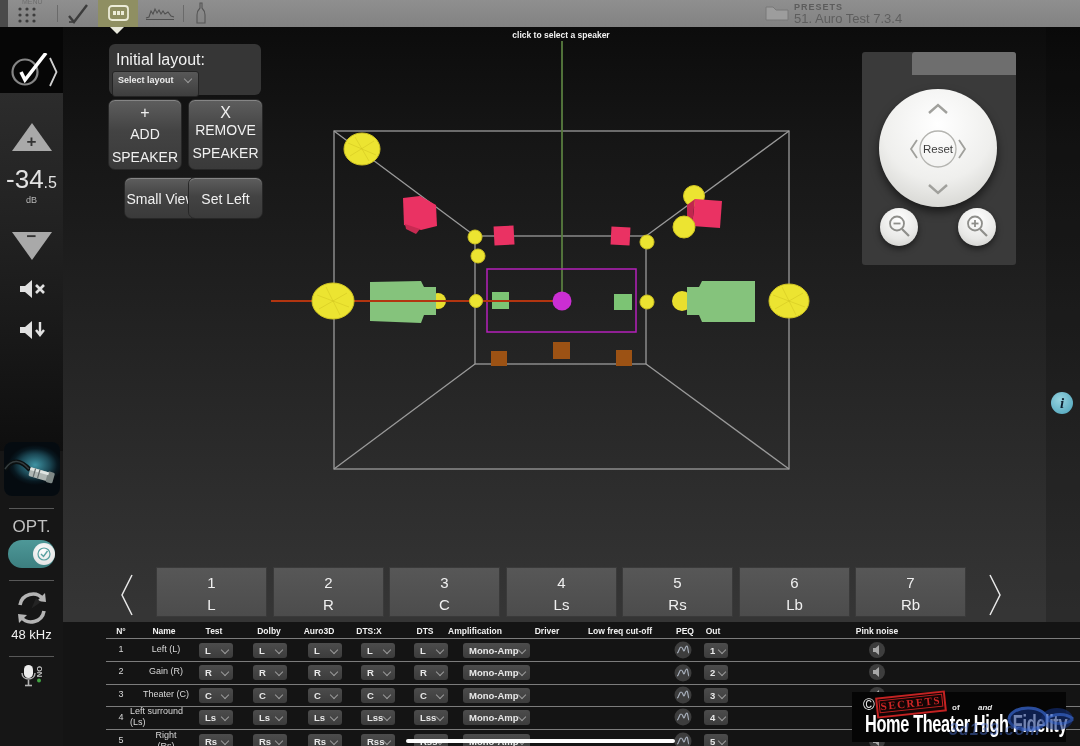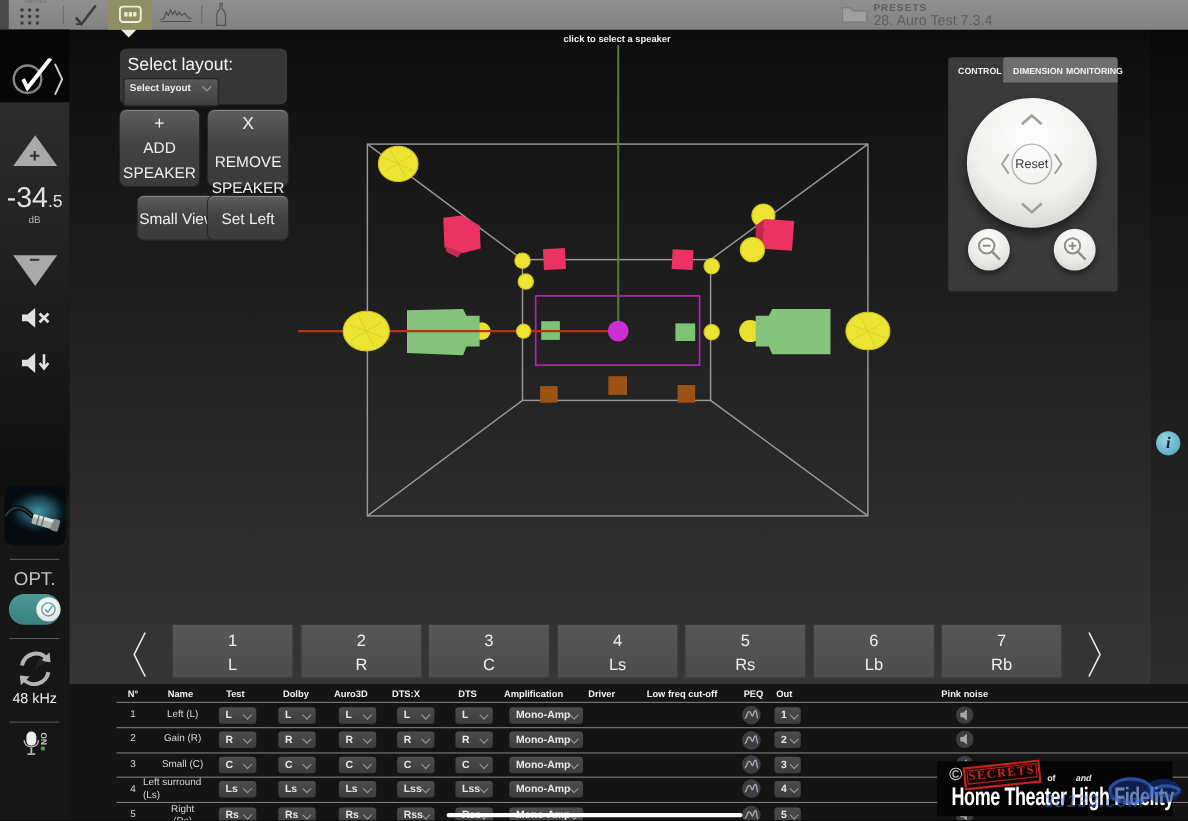--- a/index.html
+++ b/index.html
@@ -65,21 +65,21 @@
     <div class="abs" style="left:183px;top:5px;width:1px;height:17px;background:#6a6a6a;"></div>
 
     <svg class="abs" style="left:194px;top:2px" width="14" height="23" viewBox="0 0 14 23">
       <path d="M6 1 L8 1 L8 6 C10 8 11 10 11 13 L11 21 L3 21 L3 13 C3 10 4 8 6 6 Z" fill="none" stroke="#555" stroke-width="1.1"></path>
     </svg>
 
     <svg class="abs" style="left:764px;top:3px" width="26" height="19" viewBox="0 0 26 19">
       <path d="M2 4 L9 4 L12 7 L24 7 L24 17 L2 17 Z" fill="#9d9d9d" stroke="#787878" stroke-width="1"></path>
     </svg>
     <div class="abs" style="left:794px;top:2px;color:#5c5c5c;font-size:9px;font-weight:bold;letter-spacing:1px;">PRESETS</div>
-    <div class="abs" style="left:794px;top:11px;color:#5e5e5e;font-size:13px;">28. Auro Test 7.3.4</div>
+    <div class="abs" style="left:794px;top:11px;color:#5e5e5e;font-size:13px;">51. Auro Test 7.3.4</div>
   </div>
 
   <div class="abs" id="sidebar" style="left:0;top:27px;width:63px;height:719px;background:#161616;">
     <div class="abs" style="left:0;top:0;width:63px;height:66px;background:#060606;"></div>
 
     <svg class="abs" style="left:8px;top:26px" width="52" height="40" viewBox="0 0 52 40">
       <circle cx="17" cy="19" r="12.5" fill="none" stroke="#858585" stroke-width="2.2"></circle>
       <path d="M13 19 L17 27 L38 0" stroke="#fff" stroke-width="3.6" fill="none"></path>
       <path d="M42 5 L48.5 19 L42 33" stroke="#cfcfcf" stroke-width="1.8" fill="none"></path>
     </svg>
@@ -200,46 +200,41 @@
     <g stroke="#cdbf1d" stroke-width="1" fill="none" opacity="0.45">
       <path d="M348 143 L376 155 M350 156 L374 141 M355 137 L369 161"></path>
       <path d="M317 295 L349 307 M319 309 L347 293 M326 287 L340 315"></path>
       <path d="M773 295 L805 307 M775 309 L803 293 M782 287 L796 315"></path>
     </g>
 
     <circle cx="562" cy="301" r="9.5" fill="#cb2ed3"></circle>
   </svg>
 
   <div class="abs" style="left:109px;top:44px;width:152px;height:51px;background:#363636;border-radius:6px;">
-    <div class="abs" style="left:7px;top:7px;color:#f2f2f2;font-size:16px;">Select layout:</div>
+    <div class="abs" style="left:7px;top:7px;color:#f2f2f2;font-size:16px;">Initial layout:</div>
     <div class="abs" style="left:3px;top:27px;width:87px;height:26px;background:linear-gradient(#585858,#3e3e3e);border-radius:3px;border:1px solid #242424;box-sizing:border-box;">
       <div class="abs" style="left:5px;top:3px;color:#ececec;font-size:9px;font-weight:bold;">Select layout</div>
       <div class="car" style="right:7px;top:4px;"></div>
     </div>
   </div>
   <div class="lbtn" style="left:108px;top:99px;width:74px;height:71px;">
     <div style="margin-top:4px;font-size:16px;">+</div>
     <div style="margin-top:4px;font-size:14px;">ADD</div>
     <div style="margin-top:7px;font-size:14px;">SPEAKER</div>
   </div>
   <div class="lbtn" style="left:188px;top:99px;width:75px;height:71px;">
     <div style="margin-top:4px;font-size:16px;">X</div>
-    <div style="margin-top:17px;font-size:14px;">REMOVE</div>
+    <div style="margin-top:0;font-size:14px;">REMOVE</div>
     <div style="margin-top:7px;font-size:14px;">SPEAKER</div>
   </div>
   <div class="lbtn" style="left:124px;top:177px;width:74px;height:42px;line-height:42px;font-size:14px;">Small View</div>
   <div class="lbtn" style="left:188px;top:177px;width:75px;height:42px;line-height:42px;font-size:14px;">Set Left</div>
 
   <div class="abs" style="left:862px;top:52px;width:154px;height:213px;background:#3a3a3a;border-radius:3px;">
     <div class="abs" style="left:50px;top:0;width:104px;height:23px;background:#6e6e6e;border-radius:3px 3px 0 0;"></div>
-    <div class="abs" style="left:0;top:0;width:154px;height:23px;color:#f2f2f2;font-size:8px;font-weight:bold;">
-      <span class="abs" style="left:9px;top:8px;">CONTROL</span>
-      <span class="abs" style="left:59px;top:8px;">DIMENSION</span>
-      <span class="abs" style="left:107px;top:8px;">MONITORING</span>
-    </div>
 
     <div class="abs" style="left:17px;top:37px;width:118px;height:118px;border-radius:50%;background:radial-gradient(circle at 50% 30%,#ffffff,#efefed 55%,#d2d2ce 90%,#c4c4c0);box-shadow:0 5px 10px rgba(0,0,0,.55);"></div>
     <svg class="abs" style="left:17px;top:37px;" width="118" height="118" viewBox="0 0 118 118">
       <circle cx="59" cy="60" r="18" fill="none" stroke="#b4b4b0" stroke-width="1.3"></circle>
       <text x="59" y="64" text-anchor="middle" fill="#3c3c3c" font-size="11.5" font-family="Liberation Sans, sans-serif">Reset</text>
       <path d="M50 24 L59 16 L68 24" fill="none" stroke="#a0a09c" stroke-width="2.4"></path>
       <path d="M50 96 L59 104 L68 96" fill="none" stroke="#a0a09c" stroke-width="2.4"></path>
       <path d="M38 51 L32 60 L38 69" fill="none" stroke="#a0a09c" stroke-width="1.8"></path>
       <path d="M80 51 L86 60 L80 69" fill="none" stroke="#a0a09c" stroke-width="1.8"></path>
     </svg>
@@ -297,21 +292,21 @@
     </div>
 
   <div class="abs" style="left:0;top:0;width:1080px;height:746px;pointer-events:none;">
   <div class="hdr" style="left:121px;">N°</div>
   <div class="hdr" style="left:164px;">Name</div>
   <div class="hdr" style="left:214px;">Test</div>
   <div class="hdr" style="left:269px;">Dolby</div>
   <div class="hdr" style="left:319px;">Auro3D</div>
   <div class="hdr" style="left:369px;">DTS:X</div>
   <div class="hdr" style="left:425px;">DTS</div>
-  <div class="hdr" style="left:485px;">Amplification</div>
+  <div class="hdr" style="left:475px;">Amplification</div>
   <div class="hdr" style="left:547px;">Driver</div>
   <div class="hdr" style="left:620px;">Low freq cut-off</div>
   <div class="hdr" style="left:685px;">PEQ</div>
   <div class="hdr" style="left:713px;">Out</div>
   <div class="hdr" style="left:877px;">Pink noise</div>
   <div class="rline" style="top:638px;"></div>
   <div class="rline" style="top:661px;"></div>
   <div class="rline" style="top:684px;"></div>
   <div class="rline" style="top:706px;"></div>
   <div class="rline" style="top:729px;"></div>
@@ -343,21 +338,21 @@
   <svg class="abs" style="left:674px;top:664px" width="18" height="18" viewBox="0 0 18 18">
         <circle cx="9" cy="9" r="8.5" fill="#3d3d3d"></circle>
         <path d="M3 12 C5 12 5 6 7 6 C9 6 9 10 10 10 C11 10 11 5 13 5 C14 5 14 12 15 12" stroke="#a8b0bc" stroke-width="1.2" fill="none"></path>
       </svg>
   <div class="sel" style="left:704px;top:665.0px;width:24px;">2<div class="car" style="right:3px;top:4px;"></div></div>
   <svg class="abs" style="left:869px;top:664px" width="16" height="16" viewBox="0 0 16 16">
         <circle cx="8" cy="8" r="8" fill="#3d3d3d"></circle>
         <path d="M4 6 L6.5 6 L10 3 L10 13 L6.5 10 L4 10 Z" fill="#a8a8a8"></path>
       </svg>
   <div class="abs" style="left:112px;top:689px;width:18px;text-align:center;color:#d8d8d8;font-size:9px;">3</div>
-  <div class="abs" style="left:130px;top:689px;width:72px;text-align:center;color:#d8d8d8;font-size:9px;">Small (C)</div>
+  <div class="abs" style="left:130px;top:689px;width:72px;text-align:center;color:#d8d8d8;font-size:9px;">Theater (C)</div>
   <div class="sel" style="left:199px;top:687.5px;width:34px;">C<div class="car" style="right:5px;top:4px;"></div></div>
   <div class="sel" style="left:253px;top:687.5px;width:34px;">C<div class="car" style="right:5px;top:4px;"></div></div>
   <div class="sel" style="left:308px;top:687.5px;width:34px;">C<div class="car" style="right:5px;top:4px;"></div></div>
   <div class="sel" style="left:361px;top:687.5px;width:34px;">C<div class="car" style="right:5px;top:4px;"></div></div>
   <div class="sel" style="left:414px;top:687.5px;width:34px;">C<div class="car" style="right:5px;top:4px;"></div></div>
   <div class="sel" style="left:463px;top:687.5px;width:67px;">Mono-Amp<div class="car" style="right:5px;top:4px;"></div></div>
   <svg class="abs" style="left:674px;top:686px" width="18" height="18" viewBox="0 0 18 18">
         <circle cx="9" cy="9" r="8.5" fill="#3d3d3d"></circle>
         <path d="M3 12 C5 12 5 6 7 6 C9 6 9 10 10 10 C11 10 11 5 13 5 C14 5 14 12 15 12" stroke="#a8b0bc" stroke-width="1.2" fill="none"></path>
       </svg>

